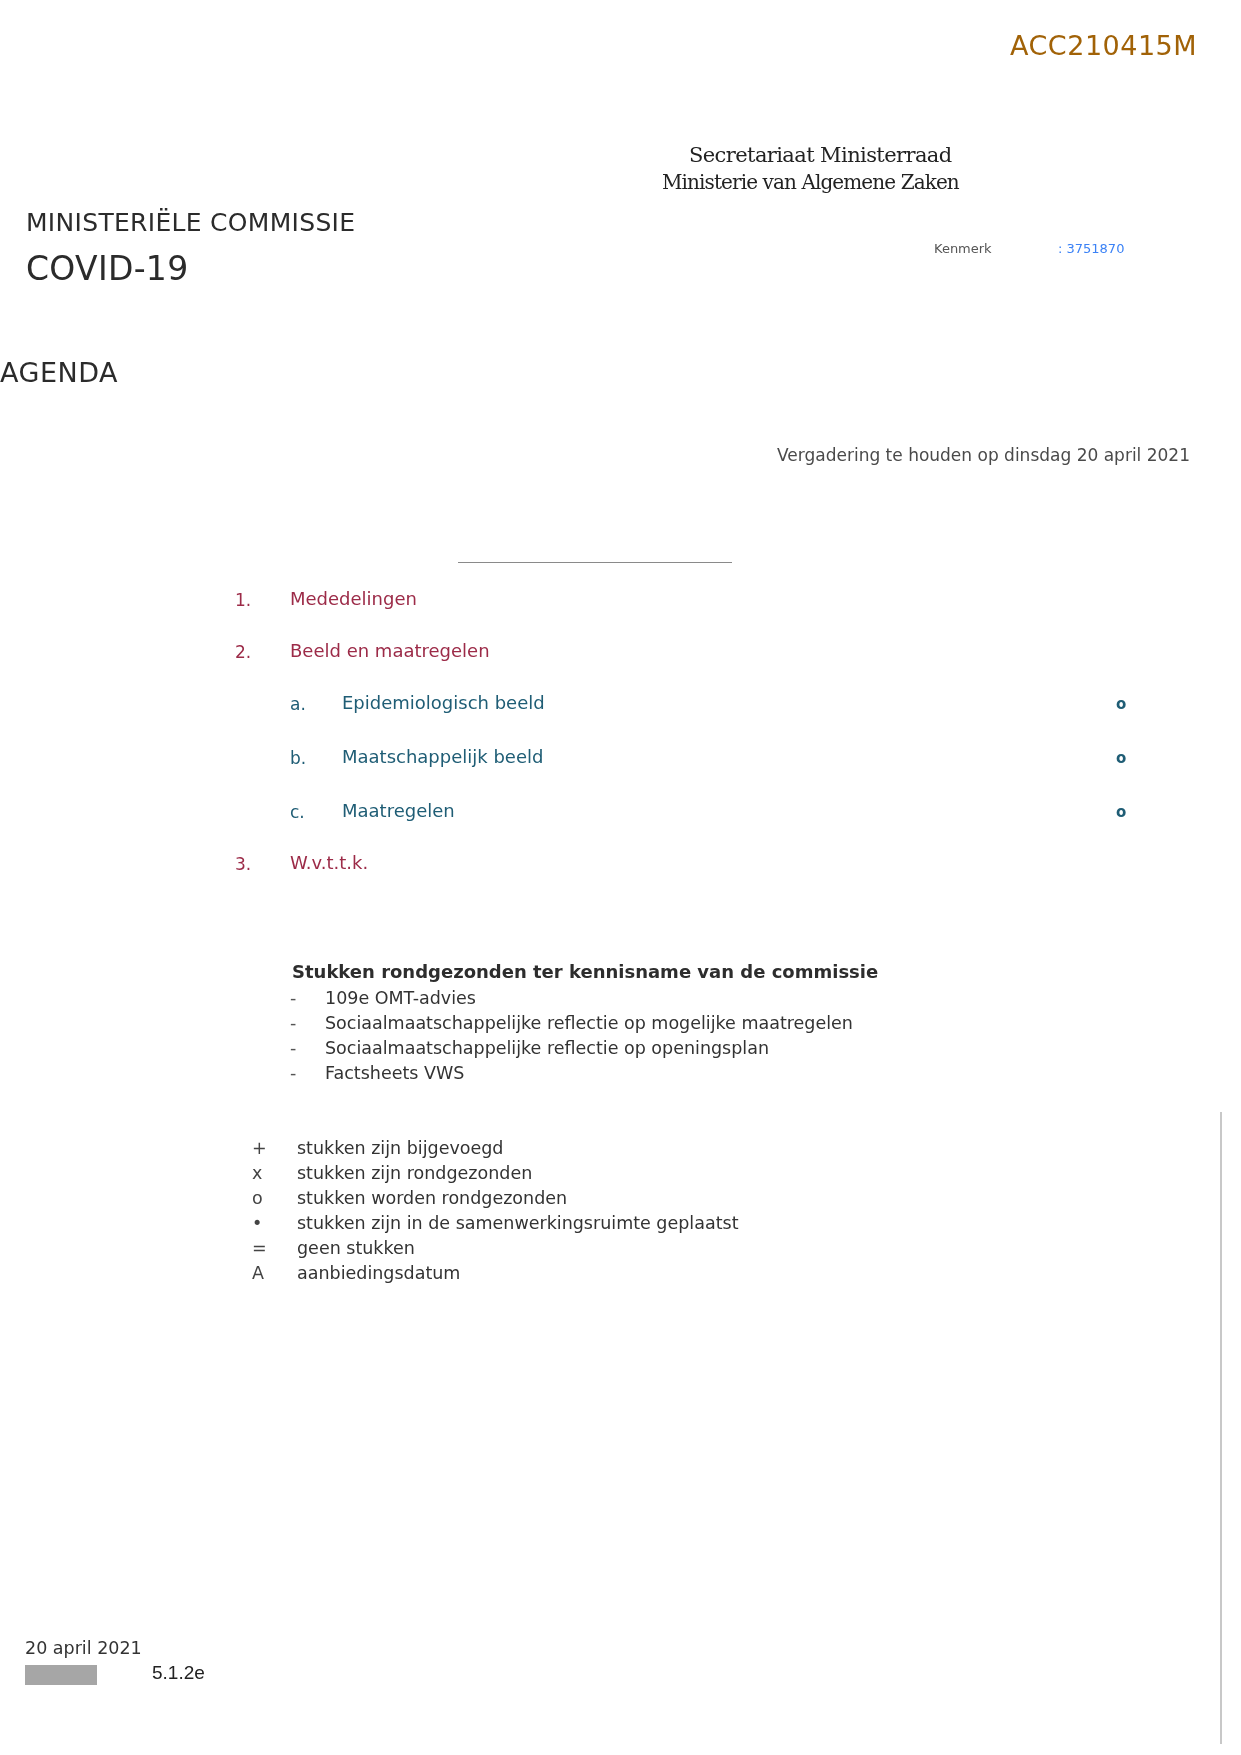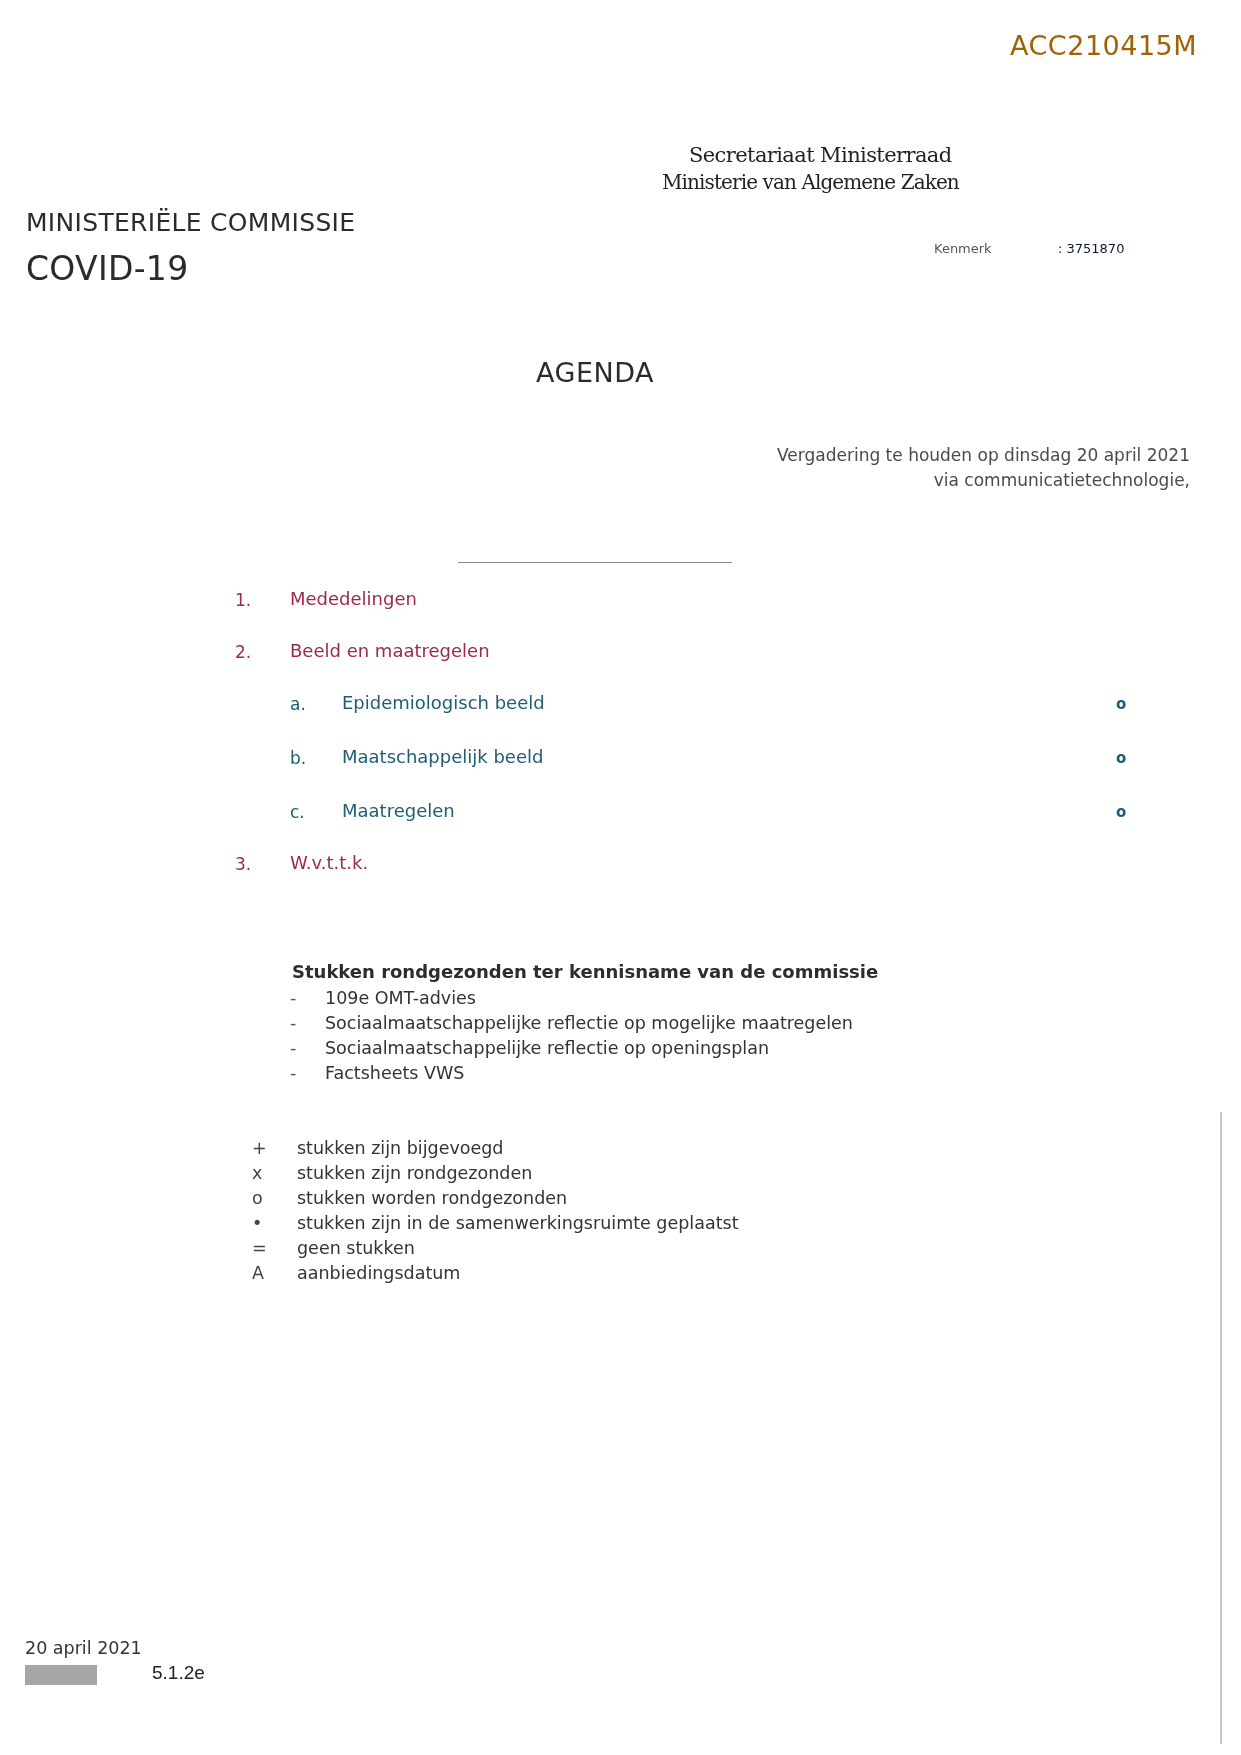--- a/index.html
+++ b/index.html
@@ -8,22 +8,22 @@
     font-family: "DejaVu Sans", "Liberation Sans", sans-serif;
     color: #333333;
   }
   .abs { position: absolute; }
   .doc-id { left: 1010px; top: 30px; font-size: 27px; color: #a16207; letter-spacing: 0.5px; }
   .sender-1 { left: 662px; top: 143px; font-family: "DejaVu Serif", "Liberation Serif", serif; font-size: 21px; color: #222; letter-spacing: -0.6px; margin-left: 27px; }
   .sender-2 { left: 662px; top: 170px; font-family: "DejaVu Serif", "Liberation Serif", serif; font-size: 20px; color: #222; letter-spacing: -0.9px; }
   .title-1 { left: 26px; top: 208px; font-size: 25px; color: #2b2b2b; letter-spacing: 0.3px; }
   .title-2 { left: 26px; top: 249px; font-size: 33px; color: #2b2b2b; letter-spacing: 0.3px; }
   .ref-label { left: 934px; top: 241px; font-size: 13px; color: #555; }
-  .ref-value { left: 1058px; top: 241px; font-size: 13px; color: #0f172a; }
-  .agenda-heading { left: 0; width: 1190px; top: 357px; text-align: center; font-size: 27px; color: #2b2b2b; letter-spacing: 0.5px; }
+  .ref-value { left: 1058px; top: 241px; font-size: 13px; color: #3b82f6; }
+  .agenda-heading { left: 0; width: 1190px; top: 357px; font-size: 27px; color: #2b2b2b; letter-spacing: 0.5px; }
   .meeting { left: 0; width: 1190px; top: 443px; text-align: right; font-size: 17px; line-height: 25px; color: #4a4a4a; }
   .divider { left: 458px; top: 562px; width: 274px; height: 1px; background: #8a8a8a; }
   .item-num { font-size: 17px; color: #9c2b48; }
   .item-label { font-size: 18px; color: #9c2b48; }
   .sub-num { font-size: 17px; color: #1f5d75; }
   .sub-label { font-size: 18px; color: #1f5d75; }
   .sub-mark { font-size: 15px; color: #1f5d75; font-weight: bold; }
   .docs-title { left: 292px; top: 961px; font-size: 18px; font-weight: bold; color: #2d2d2d; }
   .docs-list { left: 290px; top: 986px; font-size: 17.5px; line-height: 25px; color: #333; }
   .docs-row { display: flex; }
@@ -47,21 +47,20 @@
 <div class="abs title-1">MINISTERIËLE COMMISSIE</div>
 <div class="abs title-2">COVID-19</div>
 
 <div class="abs ref-label">Kenmerk</div>
 <div class="abs ref-value">: 3751870</div>
 
 <div class="abs agenda-heading">AGENDA</div>
 
 <div class="abs meeting">
   <div>Vergadering te houden op dinsdag 20 april 2021</div>
-  <div>via communicatietechnologie,</div>
 </div>
 
 <div class="abs divider"></div>
 
 <div>
   <div>
     <span class="abs item-num" style="left:235px; top:590px;">1.</span>
     <span class="abs item-label" style="left:290px; top:588px;">Mededelingen</span>
   </div>
   <div>

